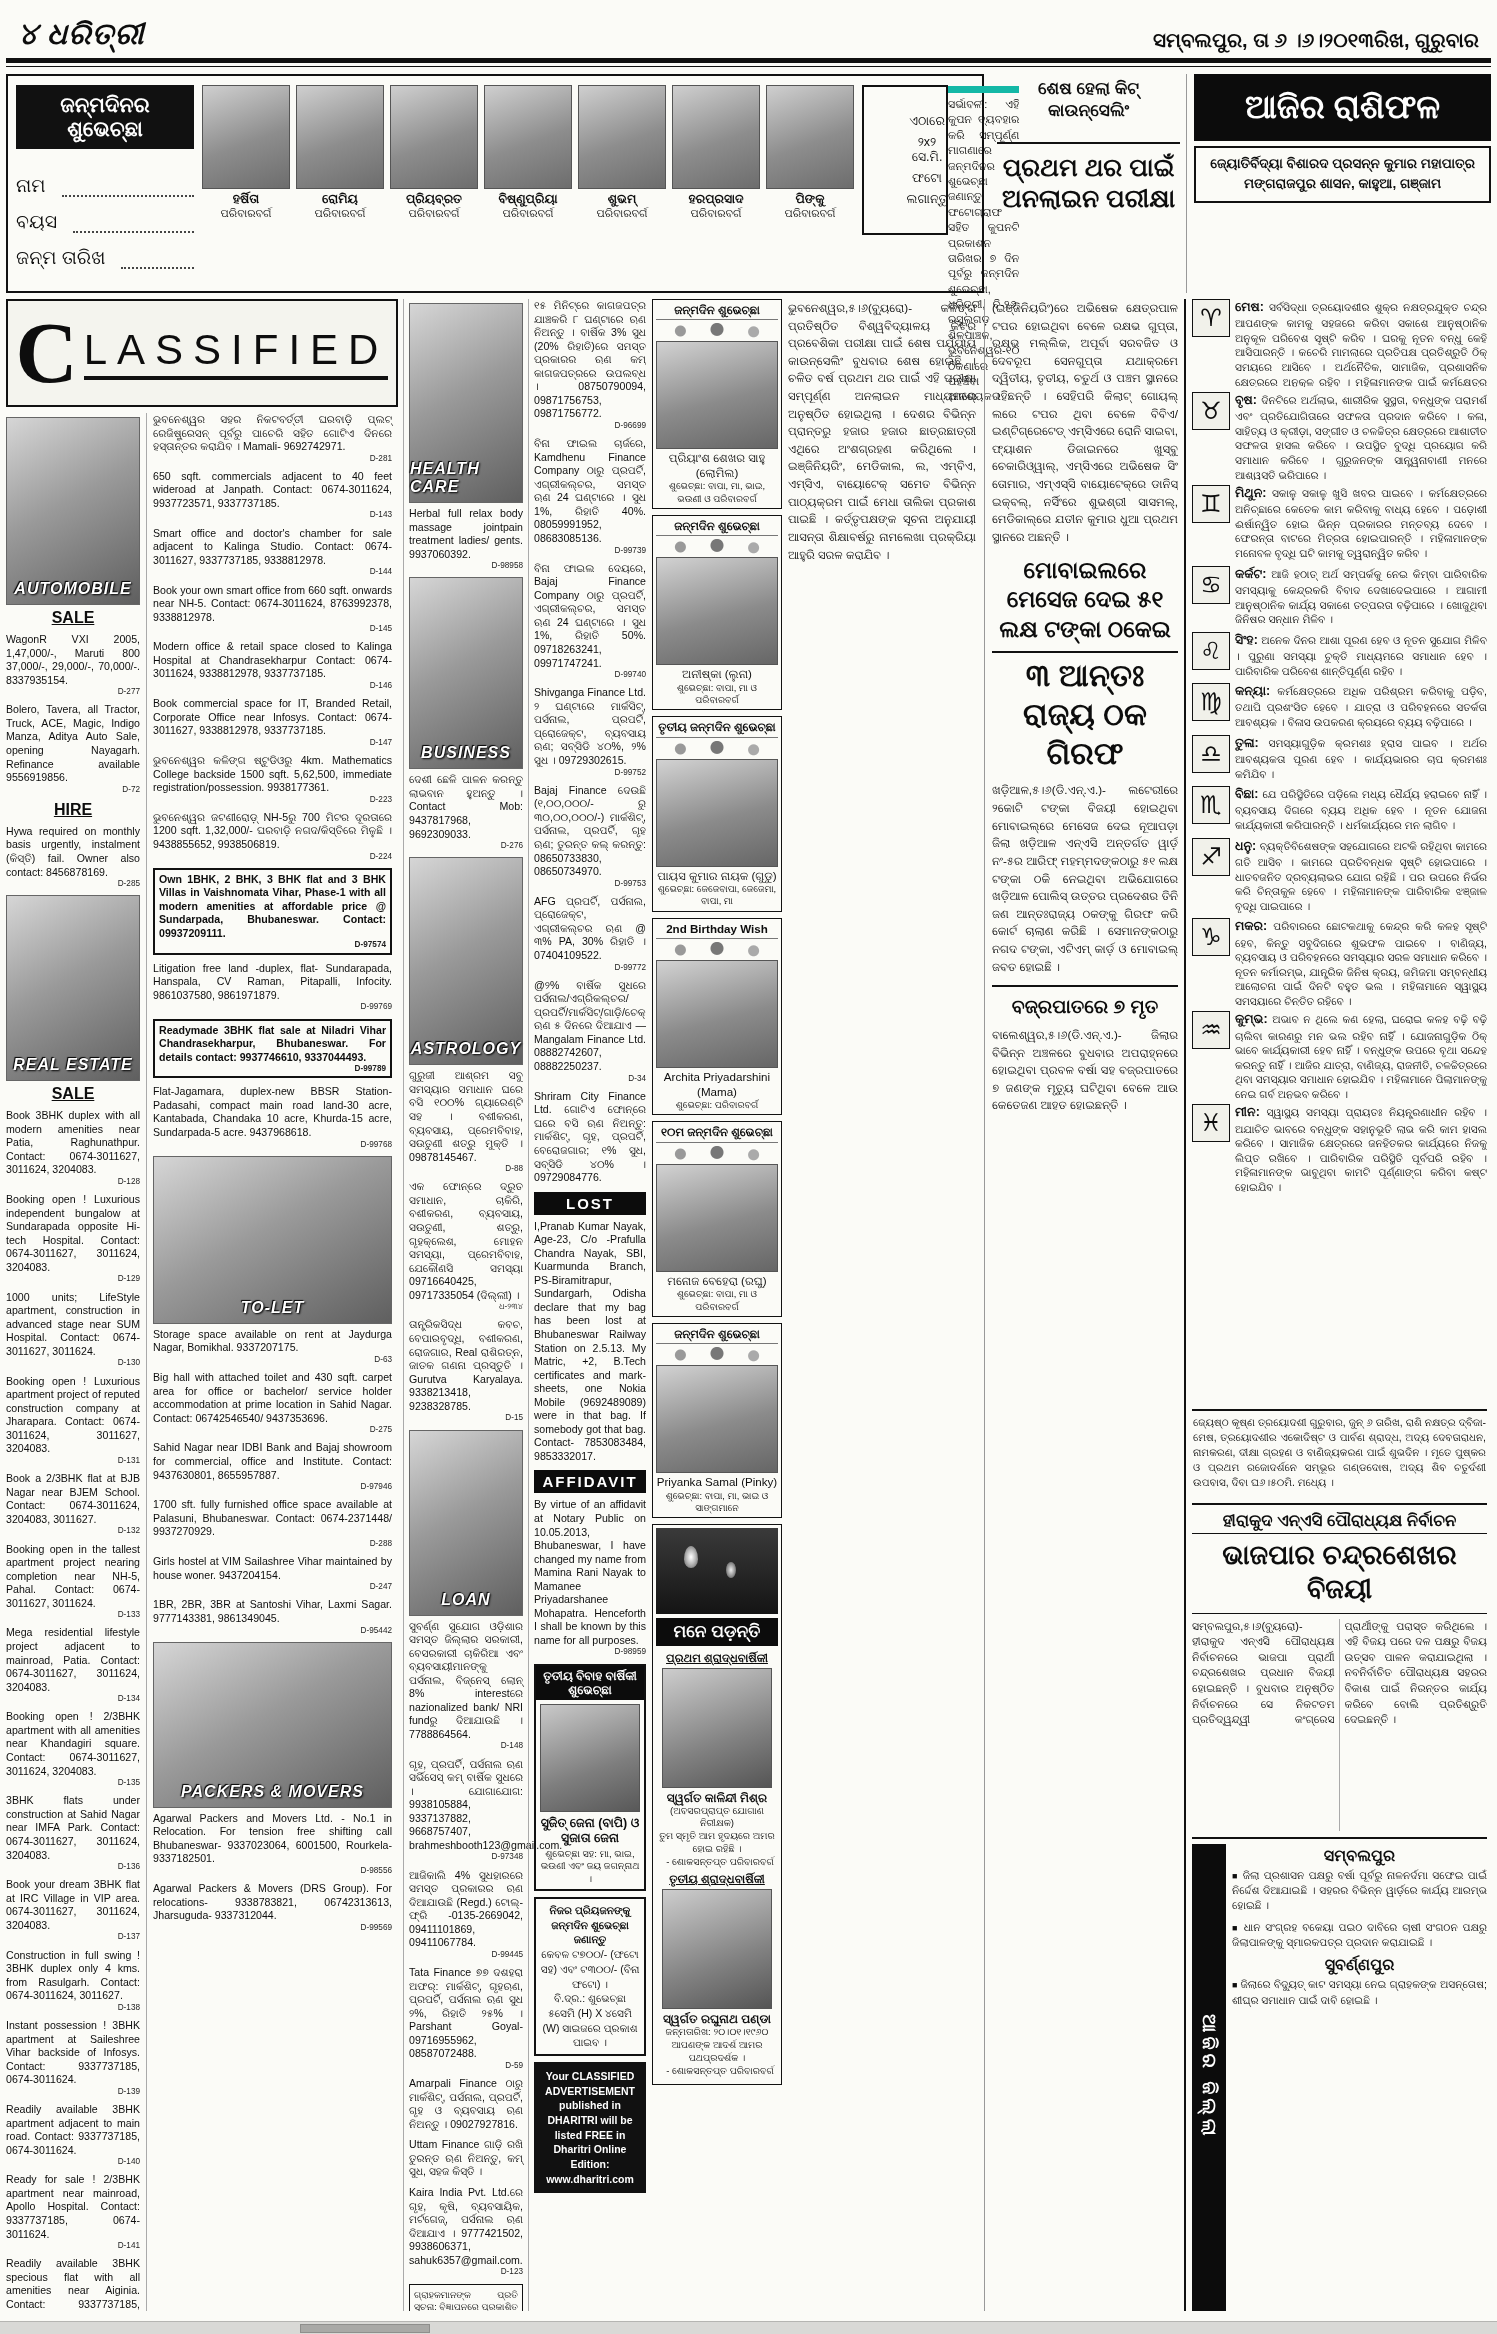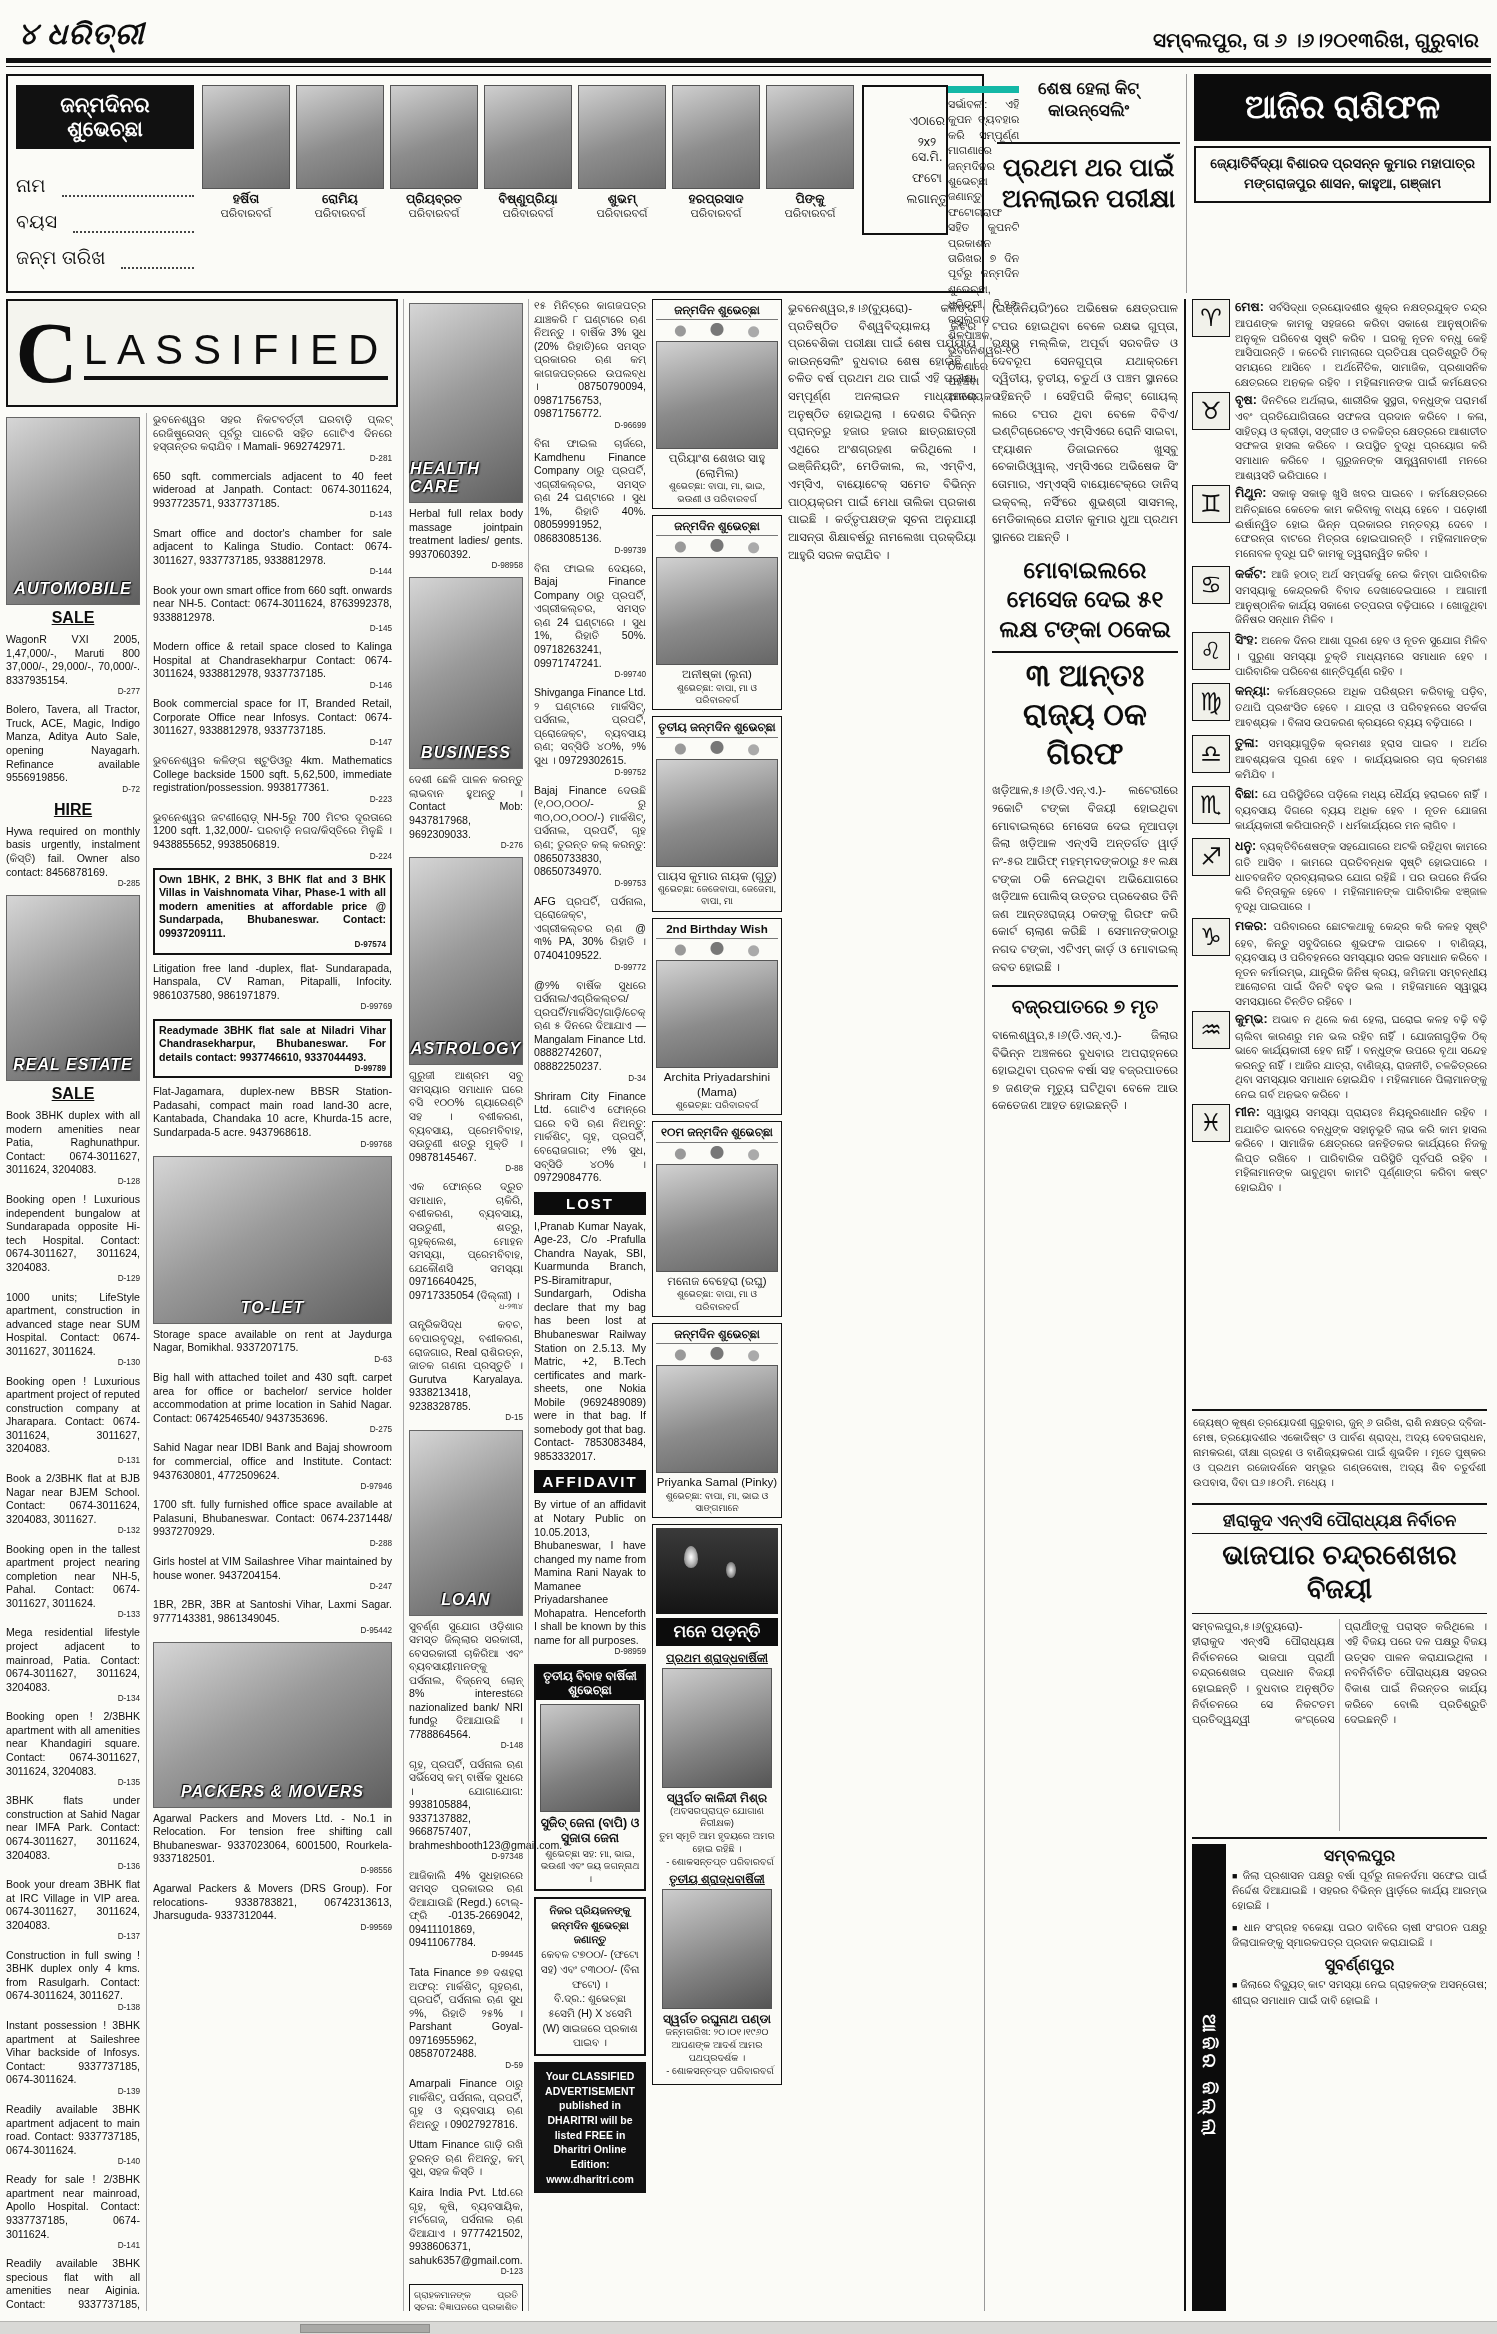--- a/index.html
+++ b/index.html
@@ -288,21 +288,21 @@
                 <div class="ad boxed"><span>Readymade 3BHK flat sale at Niladri Vihar Chandrasekharpur, Bhubaneswar. For details contact: 9937746610, 9337044493.</span><span class="tag">D-99789</span></div>
                 <div class="ad"><span>Flat-Jagamara, duplex-new BBSR Station-Padasahi, compact main road land-30 acre, Kantabada, Chandaka 10 acre, Khurda-15 acre, Sundarpada-5 acre. 9437968618.</span><span class="tag">D-99768</span></div>
               </div>
             <div class="img-banner h-tolet">
                 <span>TO-LET</span>
               </div>
             <div>
 
             <div class="ad"><span>Storage space available on rent at Jaydurga Nagar, Bomikhal. 9337207175.</span><span class="tag">D-63</span></div>
                 <div class="ad"><span>Big hall with attached toilet and 430 sqft. carpet area for office or bachelor/ service holder accommodation at prime location in Sahid Nagar. Contact: 06742546540/ 9437353696.</span><span class="tag">D-275</span></div>
-                <div class="ad"><span>Sahid Nagar near IDBI Bank and Bajaj showroom for commercial, office and Institute. Contact: 9437630801, 4772509624.</span><span class="tag">D-97946</span></div>
+                <div class="ad"><span>Sahid Nagar near IDBI Bank and Bajaj showroom for commercial, office and Institute. Contact: 9437630801, 8655957887.</span><span class="tag">D-97946</span></div>
                 <div class="ad"><span>1700 sft. fully furnished office space available at Palasuni, Bhubaneswar. Contact: 0674-2371448/ 9937270929.</span><span class="tag">D-288</span></div>
                 <div class="ad"><span>Girls hostel at VIM Sailashree Vihar maintained by house woner. 9437204154.</span><span class="tag">D-247</span></div>
                 <div class="ad"><span>1BR, 2BR, 3BR at Santoshi Vihar, Laxmi Sagar. 9777143381, 9861349045.</span><span class="tag">D-95442</span></div>
               </div>
             <div class="img-banner h-pack">
                 <span>PACKERS &amp; MOVERS</span>
               </div>
             <div>
 
             <div class="ad"><span>Agarwal Packers and Movers Ltd. - No.1 in Relocation. For tension free shifting call Bhubaneswar- 9337023064, 6001500, Rourkela- 9337182501.</span><span class="tag">D-98556</span></div>

